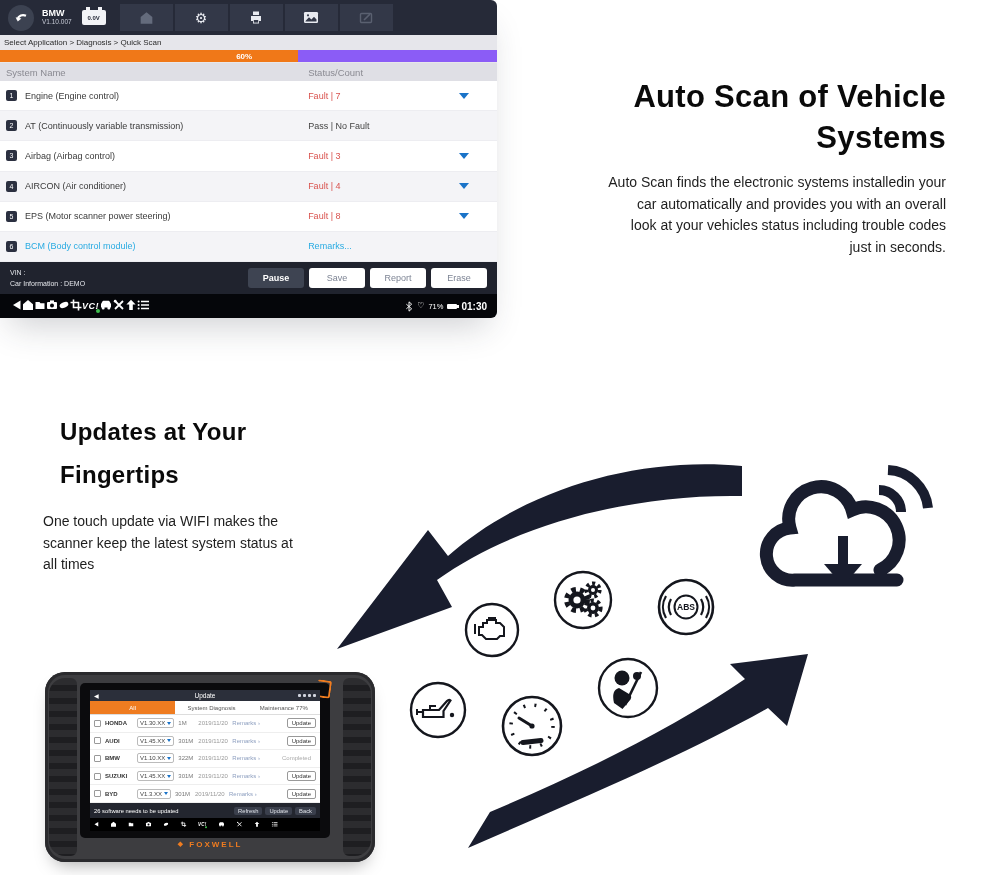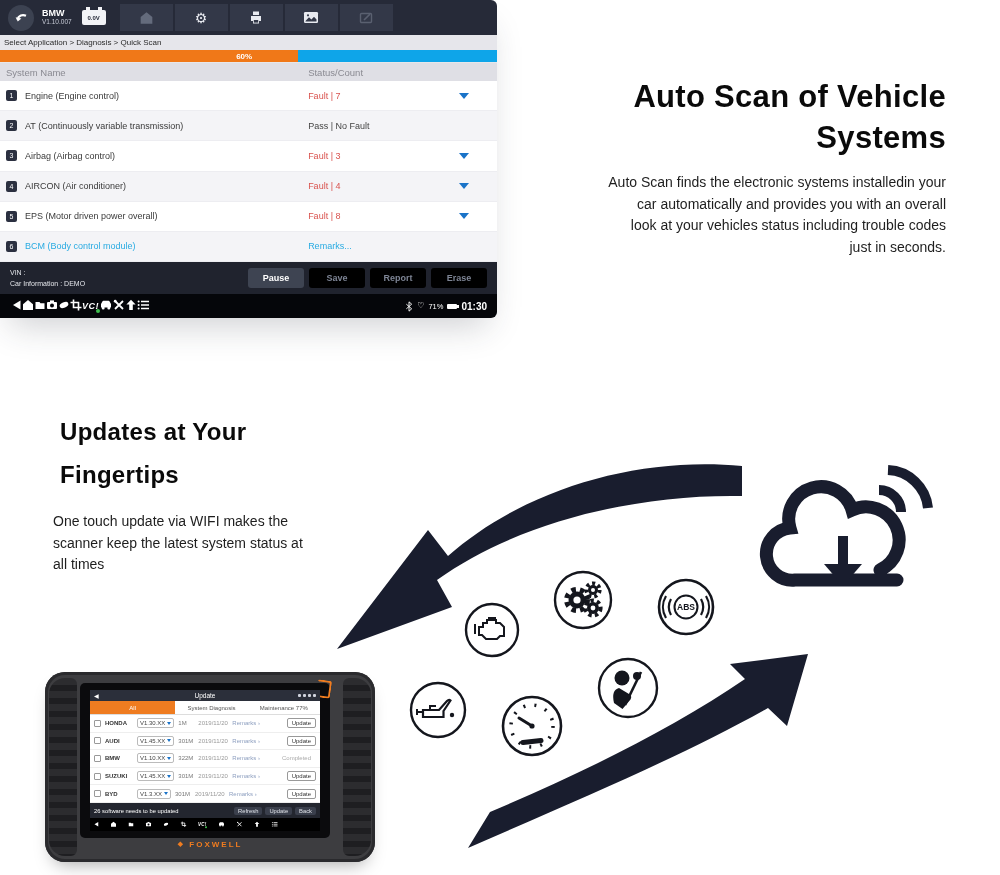--- a/index.html
+++ b/index.html
@@ -18,21 +18,21 @@
   .sc-brand .b2{color:#c7cbd6;font-size:6.5px;}
   .sc-batt{margin-left:10px;position:relative;width:24px;height:15px;background:#f2f3f6;border-radius:2px;
     display:flex;align-items:center;justify-content:center;font-size:6px;font-weight:bold;color:#262a38;}
   .sc-batt:before,.sc-batt:after{content:"";position:absolute;top:-3px;width:4px;height:3px;background:#f2f3f6;}
   .sc-batt:before{left:4px}.sc-batt:after{right:4px}
   .tb-btns{display:flex;gap:2px;margin-left:14px;}
   .tb-btn{width:53px;height:27px;background:#333848;display:flex;align-items:center;justify-content:center;}
   .gear-glyph{color:#e8eaf0;font-size:14px;line-height:1;}
   .sc-crumb{height:15px;background:#e6e6eb;display:flex;align-items:center;padding-left:4px;
     font-size:8px;color:#2b2b2b;flex:0 0 auto;}
-  .sc-progress{height:12px;background:#0ea5e9;flex:0 0 auto;border-bottom:1px solid #e7e7ea;}
+  .sc-progress{height:12px;background:#8b5cf6;flex:0 0 auto;border-bottom:1px solid #e7e7ea;}
   .sc-fill{height:100%;background:#f07818;display:flex;align-items:center;justify-content:flex-end;
     padding-right:46px;box-sizing:border-box;color:#fff;font-size:8px;font-weight:bold;}
   .sc-thead{height:18px;background:#dfdfe5;position:relative;flex:0 0 auto;
     font-size:9.5px;color:#8a8a92;display:flex;align-items:center;}
   .sc-thead .h1{padding-left:6px;}
   .sc-thead .h2{position:absolute;left:62%;}
   .sc-rows{flex:1 1 auto;display:flex;flex-direction:column;}
   .srow{flex:1;position:relative;display:flex;align-items:center;background:#fff;border-bottom:1px solid #ededf1;}
   .srow.alt{background:#f4f4f7;}
   .s-num{width:11px;height:11px;margin-left:6px;background:#2b3040;color:#fff;border-radius:2px;
@@ -40,41 +40,41 @@
   .s-name{margin-left:8px;font-size:9px;color:#3a3a3a;}
   .s-name.blue{color:#29abe2;}
   .s-status{position:absolute;left:62%;font-size:9px;color:#444;}
   .s-status.fault{color:#d9534f;}
   .s-status.scanning{color:#29abe2;}
   .caret{position:absolute;right:28px;width:0;height:0;border-left:5px solid transparent;
     border-right:5px solid transparent;border-top:6px solid #1a73c8;}
   .sc-footer{height:32px;background:#20232e;display:flex;align-items:center;padding:0 10px;flex:0 0 auto;}
   .sc-vin{color:#e3e5ea;font-size:7px;line-height:1.6;}
   .sc-fbtns{margin-left:auto;display:flex;gap:5px;}
-  .fbtn{min-width:44px;height:20px;border-radius:3px;background:#000000;color:#7d8494;
-    font-size:9px;display:flex;align-items:center;justify-content:center;padding:0 6px;font-weight:bold;}
+  .fbtn{min-width:44px;height:20px;border-radius:3px;background:#ffffff;color:#7d8494;
+    font-size:9px;display:flex;align-items:center;justify-content:center;padding:0 6px;}
   .fbtn.primary{background:#3e4452;color:#fff;font-weight:bold;}
   .sc-nav{height:24px;background:#05060a;display:flex;align-items:center;padding:0 10px;flex:0 0 auto;}
   .nav-icons{display:flex;align-items:center;}
   .nav-right{margin-left:auto;display:flex;align-items:center;gap:4px;color:#fff;}
   .nav-right .pct{font-size:7.5px;}
   .nav-right .heart{font-size:8px;line-height:1;}
   .nav-right .time{font-size:10px;font-weight:bold;}
   .batt-glyph{width:10px;height:5px;background:#fff;position:relative;border-radius:1px;}
   .batt-glyph:after{content:"";position:absolute;right:-2px;top:1px;width:2px;height:3px;background:#fff;}
   .vci{color:#fff;font-style:italic;font-weight:bold;font-size:9px;position:relative;letter-spacing:.5px;}
   .vci .dot{position:absolute;right:-1px;bottom:-2px;width:4px;height:4px;border-radius:50%;background:#3fbf4e;}
 
   
   .h-autoscan{left:558px;top:76px;width:388px;text-align:right;font-size:31px;line-height:41px;
     font-weight:bold;color:#0a0a0a;letter-spacing:.3px;}
   .p-autoscan{left:608px;top:172px;width:338px;text-align:right;font-size:14px;line-height:21.5px;color:#1e1e1e;}
   .h-updates{left:60px;top:410px;width:300px;text-align:left;font-size:24px;line-height:43px;
     font-weight:bold;color:#0a0a0a;letter-spacing:.3px;}
-  .p-updates{left:53px;top:511px;width:258px;font-size:14px;line-height:21.5px;color:#1e1e1e;}
+  .p-updates{left:43px;top:511px;width:258px;font-size:14px;line-height:21.5px;color:#1e1e1e;}
 
   
   .illu{left:320px;top:430px;width:640px;height:445px;}
 
   
   .tablet{left:45px;top:672px;width:330px;height:190px;background:#3d3d40;border-radius:20px;
     box-shadow:inset 0 0 0 3px #2a2a2d, 0 10px 18px -8px rgba(0,0,0,.35);}
   .grip{position:absolute;top:6px;bottom:6px;width:28px;
     background:repeating-linear-gradient(180deg,#2c2c2f 0 7px,#1e1e21 7px 13px);}
   .grip.left{left:4px;border-radius:16px 6px 6px 16px;}
@@ -203,21 +203,21 @@
 
   <div class="srow alt">
     <span class="s-num">4</span>
     <span class="s-name">AIRCON (Air conditioner)</span>
     <span class="s-status fault">Fault | 4</span>
     <span class="caret"></span>
   </div>
 
   <div class="srow">
     <span class="s-num">5</span>
-    <span class="s-name">EPS (Motor driven power overall)</span>
+    <span class="s-name">EPS (Motor scanner power steering)</span>
     <span class="s-status fault">Fault | 8</span>
     <span class="caret"></span>
   </div>
 
   <div class="srow alt">
     <span class="s-num">6</span>
     <span class="s-name blue">BCM (Body control module)</span>
     <span class="s-status scanning">Remarks...</span>
 
   </div>

